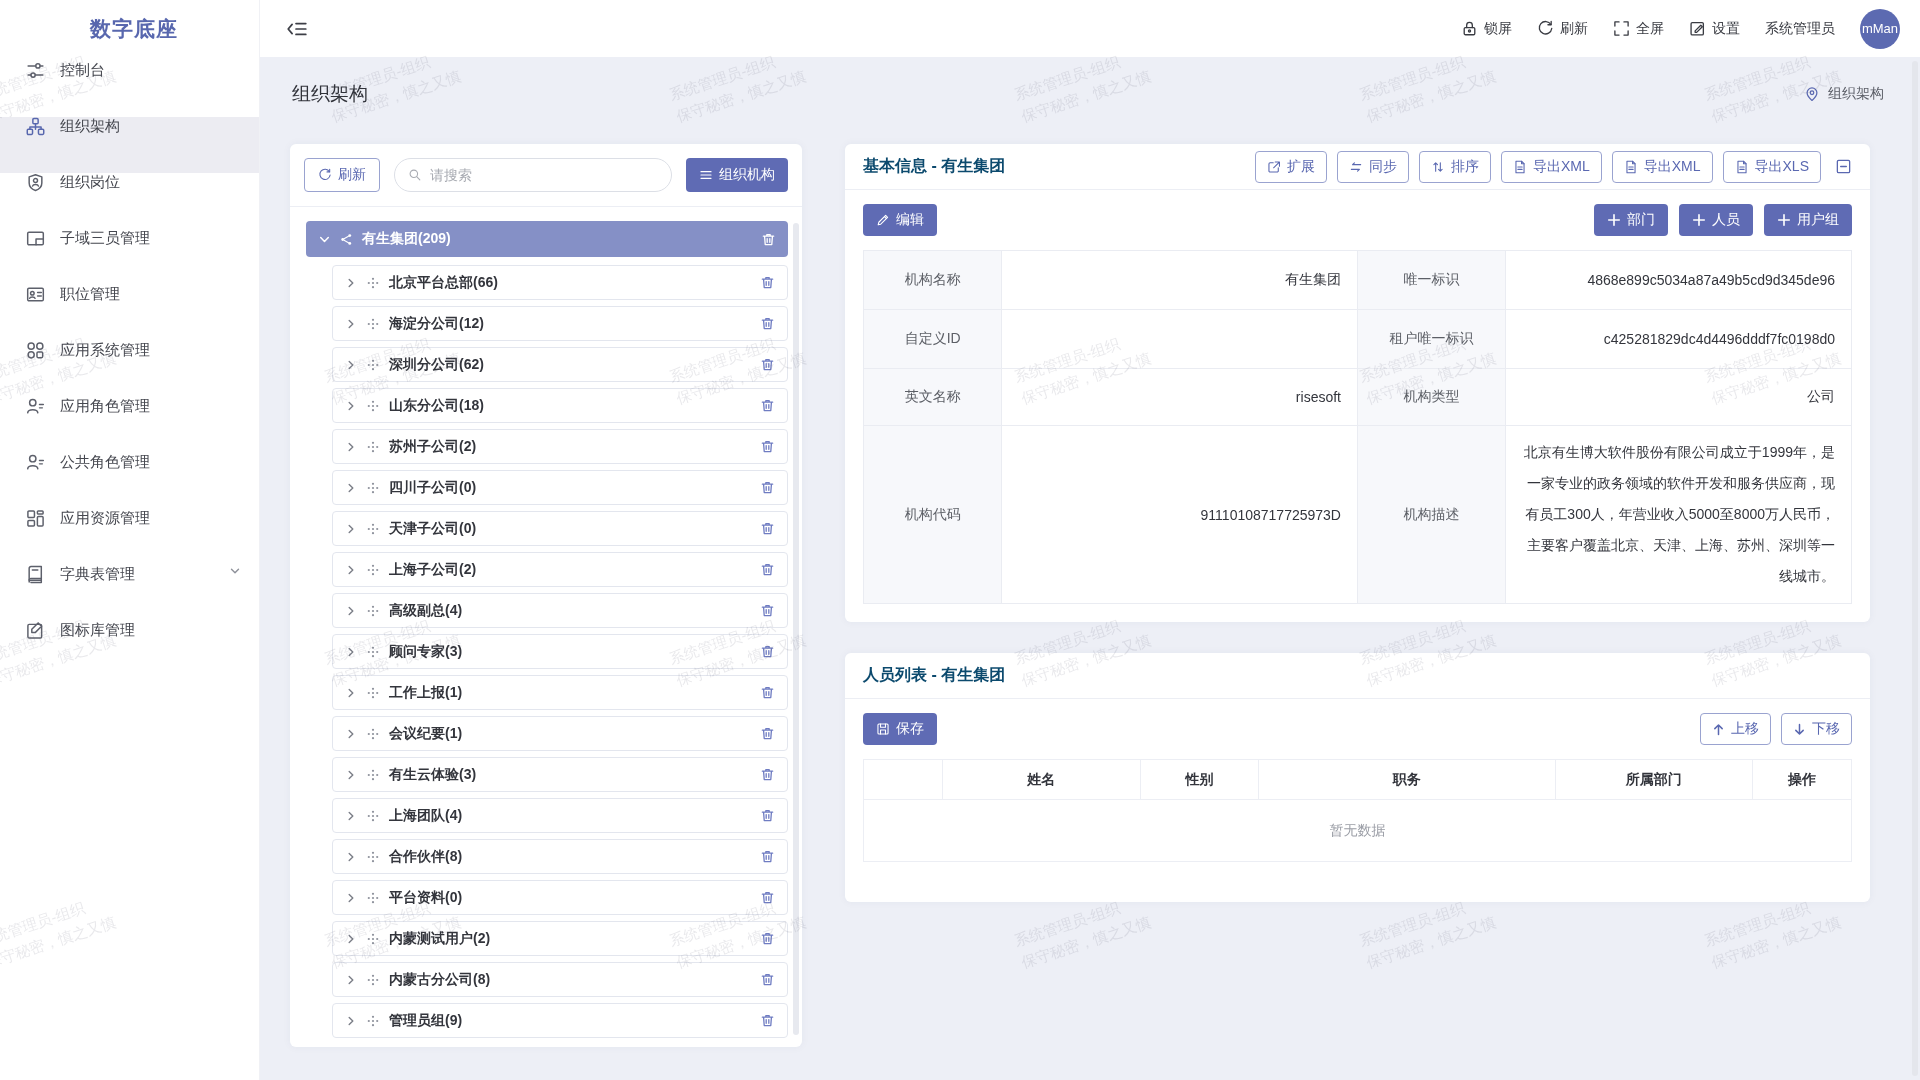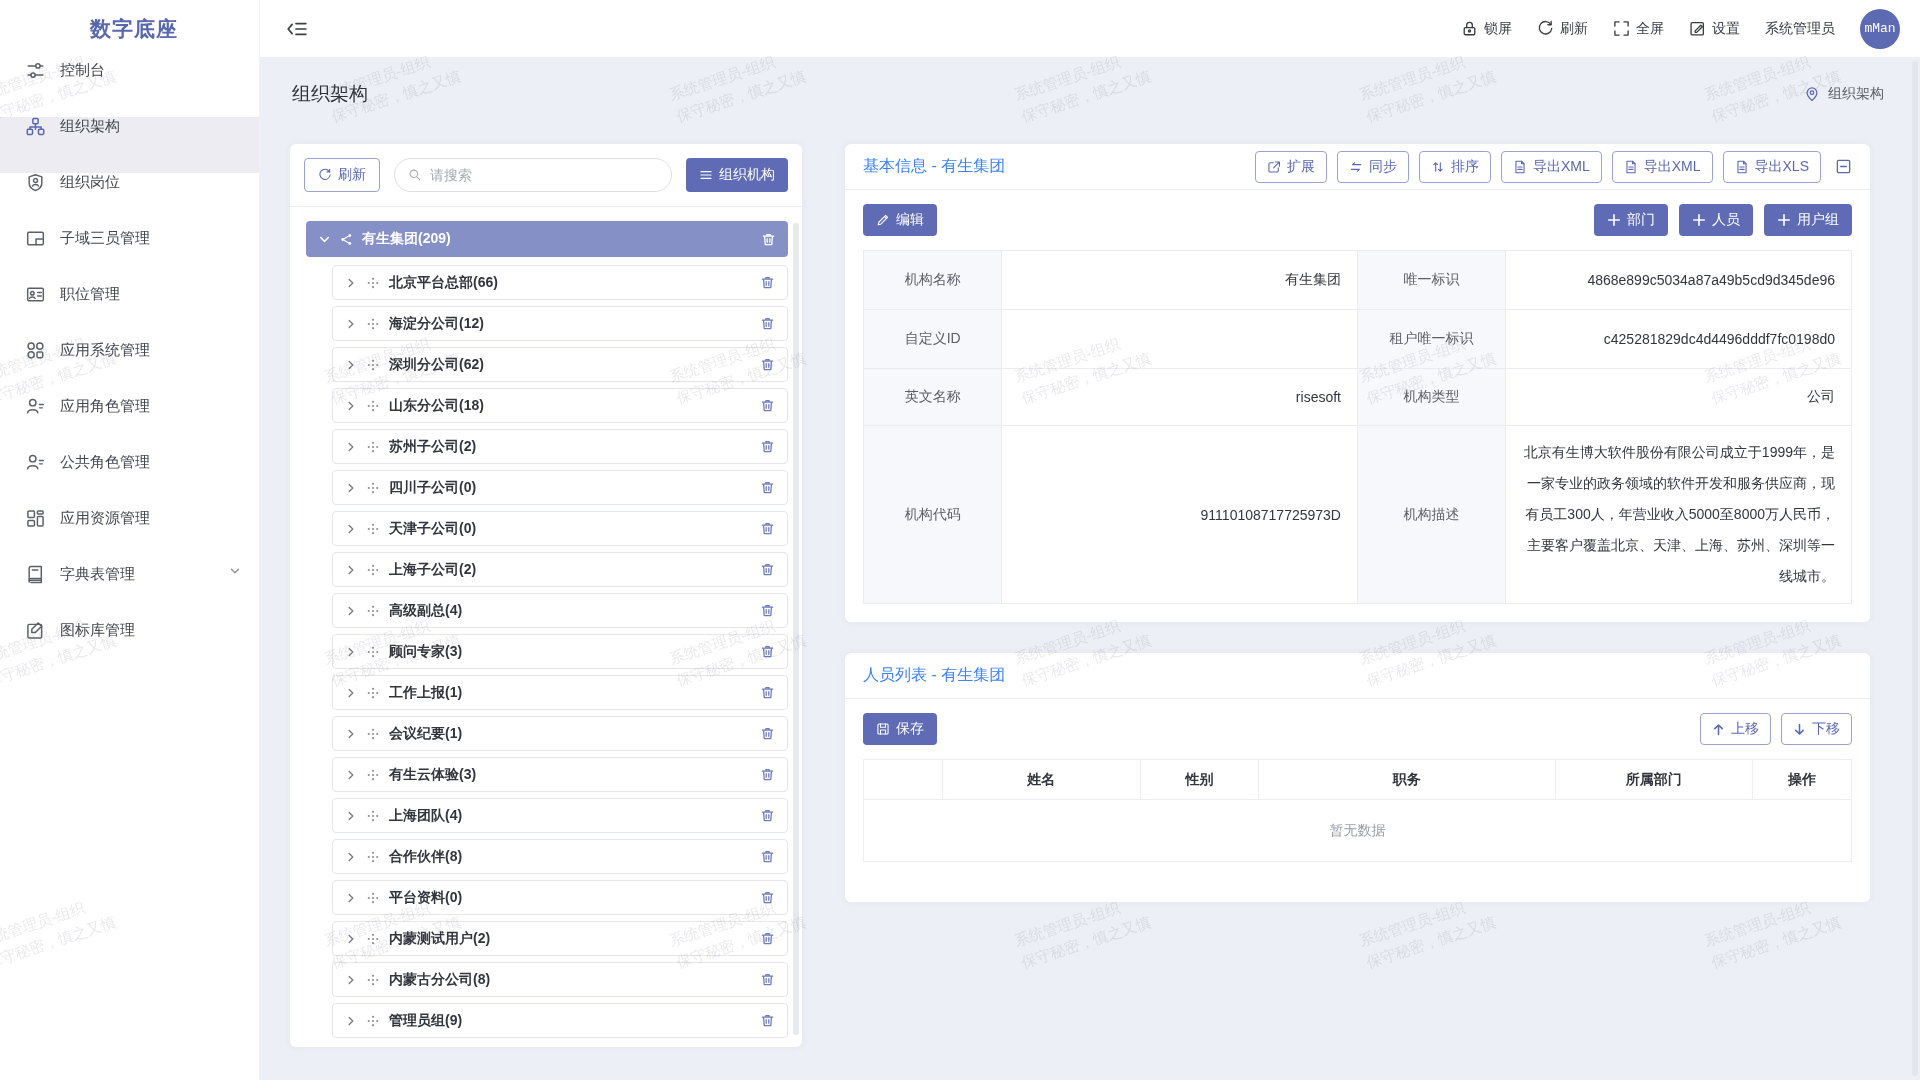--- a/index.html
+++ b/index.html
@@ -12,21 +12,21 @@
   .logo { height:57px; display:flex; align-items:center; padding-left:90px; font-size:21px; font-weight:700; color:#5867ae; letter-spacing:1px; }
   .menu { padding-top:4px; }
   .menu-item { height:56px; display:flex; align-items:flex-start; gap:15px; padding:0 18px 0 26px; font-size:15px; color:#45474f; cursor:pointer; }
   .menu-item .mi { width:19px; height:19px; color:#5d606b; }
   .menu-item.active { background:#ececf2; }
   .menu-item.active .mi { color:#5867ae; }
   .menu-item .grow { flex:1; }
   .menu-item .chev { width:12px; height:12px; color:#8f929b; }
 
   
-  .header { position:absolute; left:260px; top:0; right:0; height:57px; background:#fff; display:flex; align-items:center; padding:0 20px 0 26px; z-index:2;font-family:Liberation Mono, monospace; }
+  .header { position:absolute; left:260px; top:0; right:0; height:57px; background:#fff; display:flex; align-items:center; padding:0 20px 0 26px; z-index:2; }
   .collapse-btn { width:22px; height:22px; color:#3c3e46; cursor:pointer; }
   .header-right { margin-left:auto; display:flex; align-items:center; gap:25px; }
   .h-action { display:flex; align-items:center; gap:6px; font-size:14px; color:#393b42; cursor:pointer; }
   .h-action .ic { width:17px; height:17px; }
   .username { font-size:14px; color:#393b42; cursor:pointer; }
   .avatar { width:40px; height:40px; border-radius:50%; background:#5c6ab1; color:#fff; font-size:13px; display:flex; align-items:center; justify-content:center; overflow:hidden; cursor:pointer; }
 
   
   .main { position:absolute; left:260px; top:57px; right:0; bottom:0; background:#edeff6; }
   .page-head { position:absolute; left:32px; right:36px; top:24px; display:flex; justify-content:space-between; align-items:center; }
@@ -54,21 +54,21 @@
   .tree-children { margin-top:8px; margin-left:26px; display:flex; flex-direction:column; gap:6px; }
   .tree-row { height:35px; border:1px solid #e3e6ee; border-radius:4px; background:#fff; display:flex; align-items:center; gap:10px; padding:0 12px; font-size:14px; font-weight:600; color:#33353c; cursor:pointer; flex:none; }
   .tree-row .chev { width:12px; height:12px; color:#7b7e87; }
   .tree-row .drag { width:12px; height:12px; color:#8d919b; }
   .tree-row .trash { margin-left:auto; width:15px; height:15px; color:#6f7cc2; }
   .tree-scrollbar { position:absolute; right:3px; top:16px; bottom:12px; width:6px; background:#e7e9ef; border-radius:3px; }
 
   
   .info-card { left:585px; top:87px; width:1025px; height:478px; }
   .card-head { height:46px; display:flex; align-items:center; padding:0 18px; border-bottom:1px solid #eceef4; }
-  .card-title { font-size:16px; font-weight:400; color:#3b82f6; }
+  .card-title { font-size:16px; font-weight:700; color:#0c4a6e; }
   .head-actions { margin-left:auto; display:flex; align-items:center; gap:10px; }
   .btn-sm { height:32px; padding:0 11px; }
   .collapse-sq { width:17px; height:17px; color:#5a68b1; margin-left:4px; cursor:pointer; }
   .info-body { padding:14px 18px 16px; }
   .edit-row { display:flex; align-items:flex-start; }
   .btn-fill.h32 { height:32px; }
   .add-group { margin-left:auto; display:flex; gap:11px; }
   .info-table { width:100%; margin-top:14px; border-collapse:collapse; table-layout:fixed; }
   .info-table td { border:1px solid #eaecf2; font-size:14px; padding:8px 16px; vertical-align:middle; }
   .info-table td.lbl { background:#f7f8fb; color:#5c5f66; text-align:center; }

